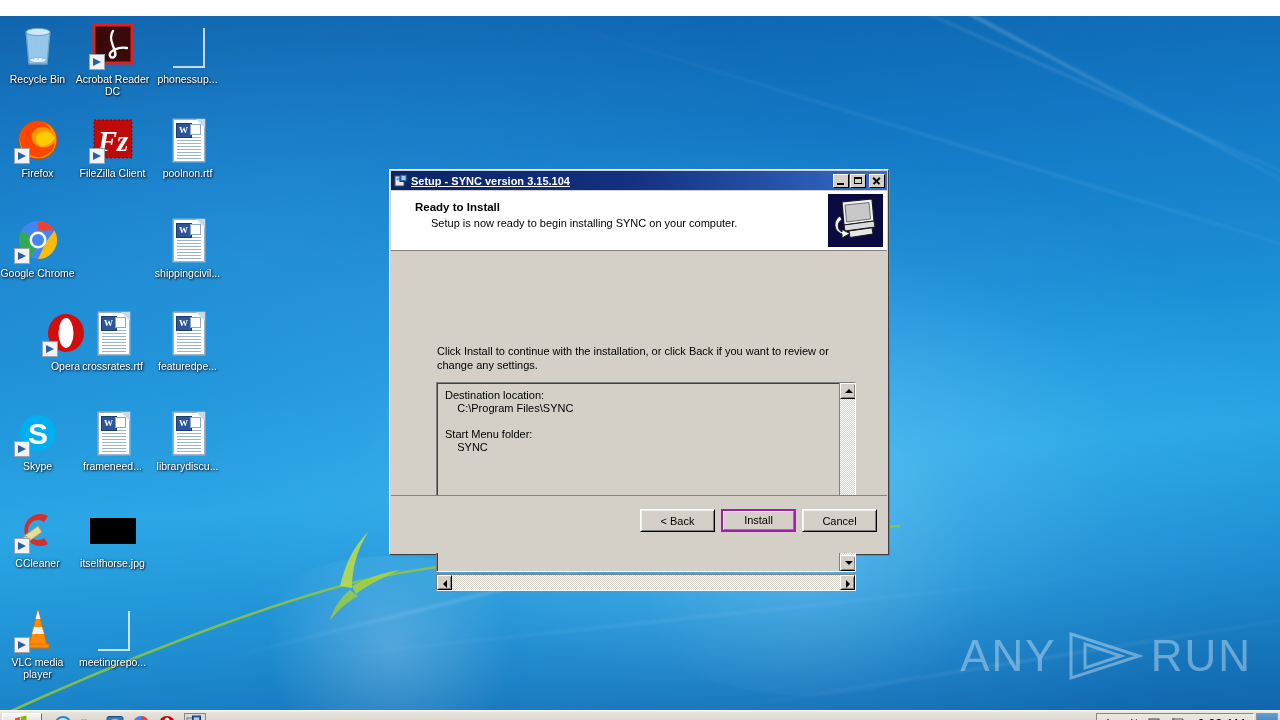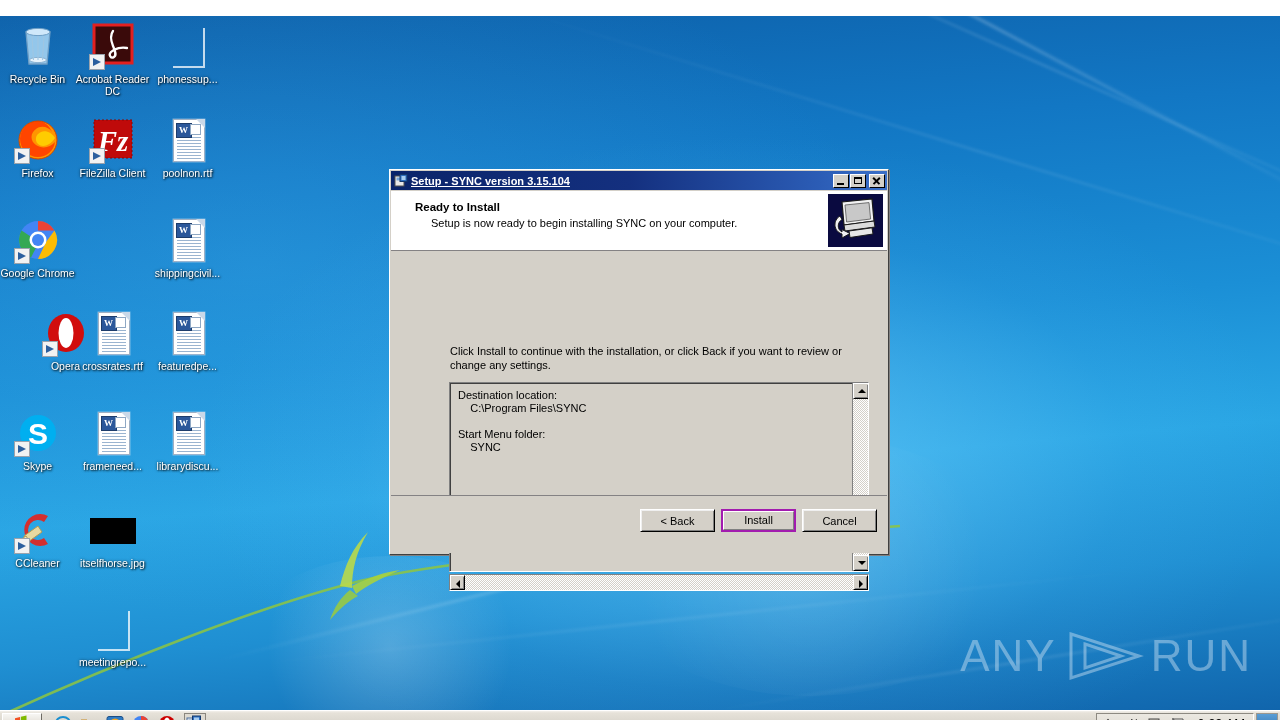--- a/index.html
+++ b/index.html
@@ -291,21 +291,21 @@
   #dlg-header .hsub   { font-size: 11px; padding-left: 16px;}
   #dlg-header .hicon {
     width: 55px; height: 53px;
     margin: 3px 4px 0 0;
     background: #0a0a40;
     position: relative;
     flex: none;
   }
 
   #dlg-body {
-    margin: 0 19px;
+    margin: 0 6px;
     background: #d4d0c8;
     height: 171px;
     position: relative;
     box-sizing: border-box;
     text-decoration: underline;
   }
   #body-text {
     position: absolute;
     left: 41px; top: 94px;
     width: 400px;
@@ -648,20 +648,29 @@
           </svg><span class="shortcut-ovl"></span></div>
         <div class="label">CCleaner</div>
       </div>
       <div class="desk-icon" style="left: 75px; top: 490px;">
         <div class="glyph">
           <div style="width:48px;height:48px;position:relative">
             <div style="position:absolute;left:1px;top:12px;width:46px;height:26px;background:#000000;"></div>
           </div>
         </div>
         <div class="label">itselfhorse.jpg</div>
+      </div>
+      <div class="desk-icon" style="left: 0px; top: 589px;">
+        <div class="glyph"><svg width="48" height="48" viewBox="0 0 48 48">
+            <polygon points="24,5 33,40 15,40" fill="#ff8c00" stroke="#d96d00"></polygon>
+            <polygon points="24,5 26.5,14 21.5,14" fill="#f2f2f2"></polygon>
+            <polygon points="20,22 28,22 30,29 18,29" fill="#f2f2f2"></polygon>
+            <rect x="13" y="39" width="22" height="4" fill="#ff8c00" stroke="#d96d00"></rect>
+          </svg><span class="shortcut-ovl"></span></div>
+        <div class="label">VLC media player</div>
       </div>
       <div class="desk-icon" style="left: 75px; top: 589px;">
         <div class="glyph">
           <div class="blank-doc">
             <b></b>
           </div>
         </div>
         <div class="label">meetingrepo...</div>
       </div>
     </div>

